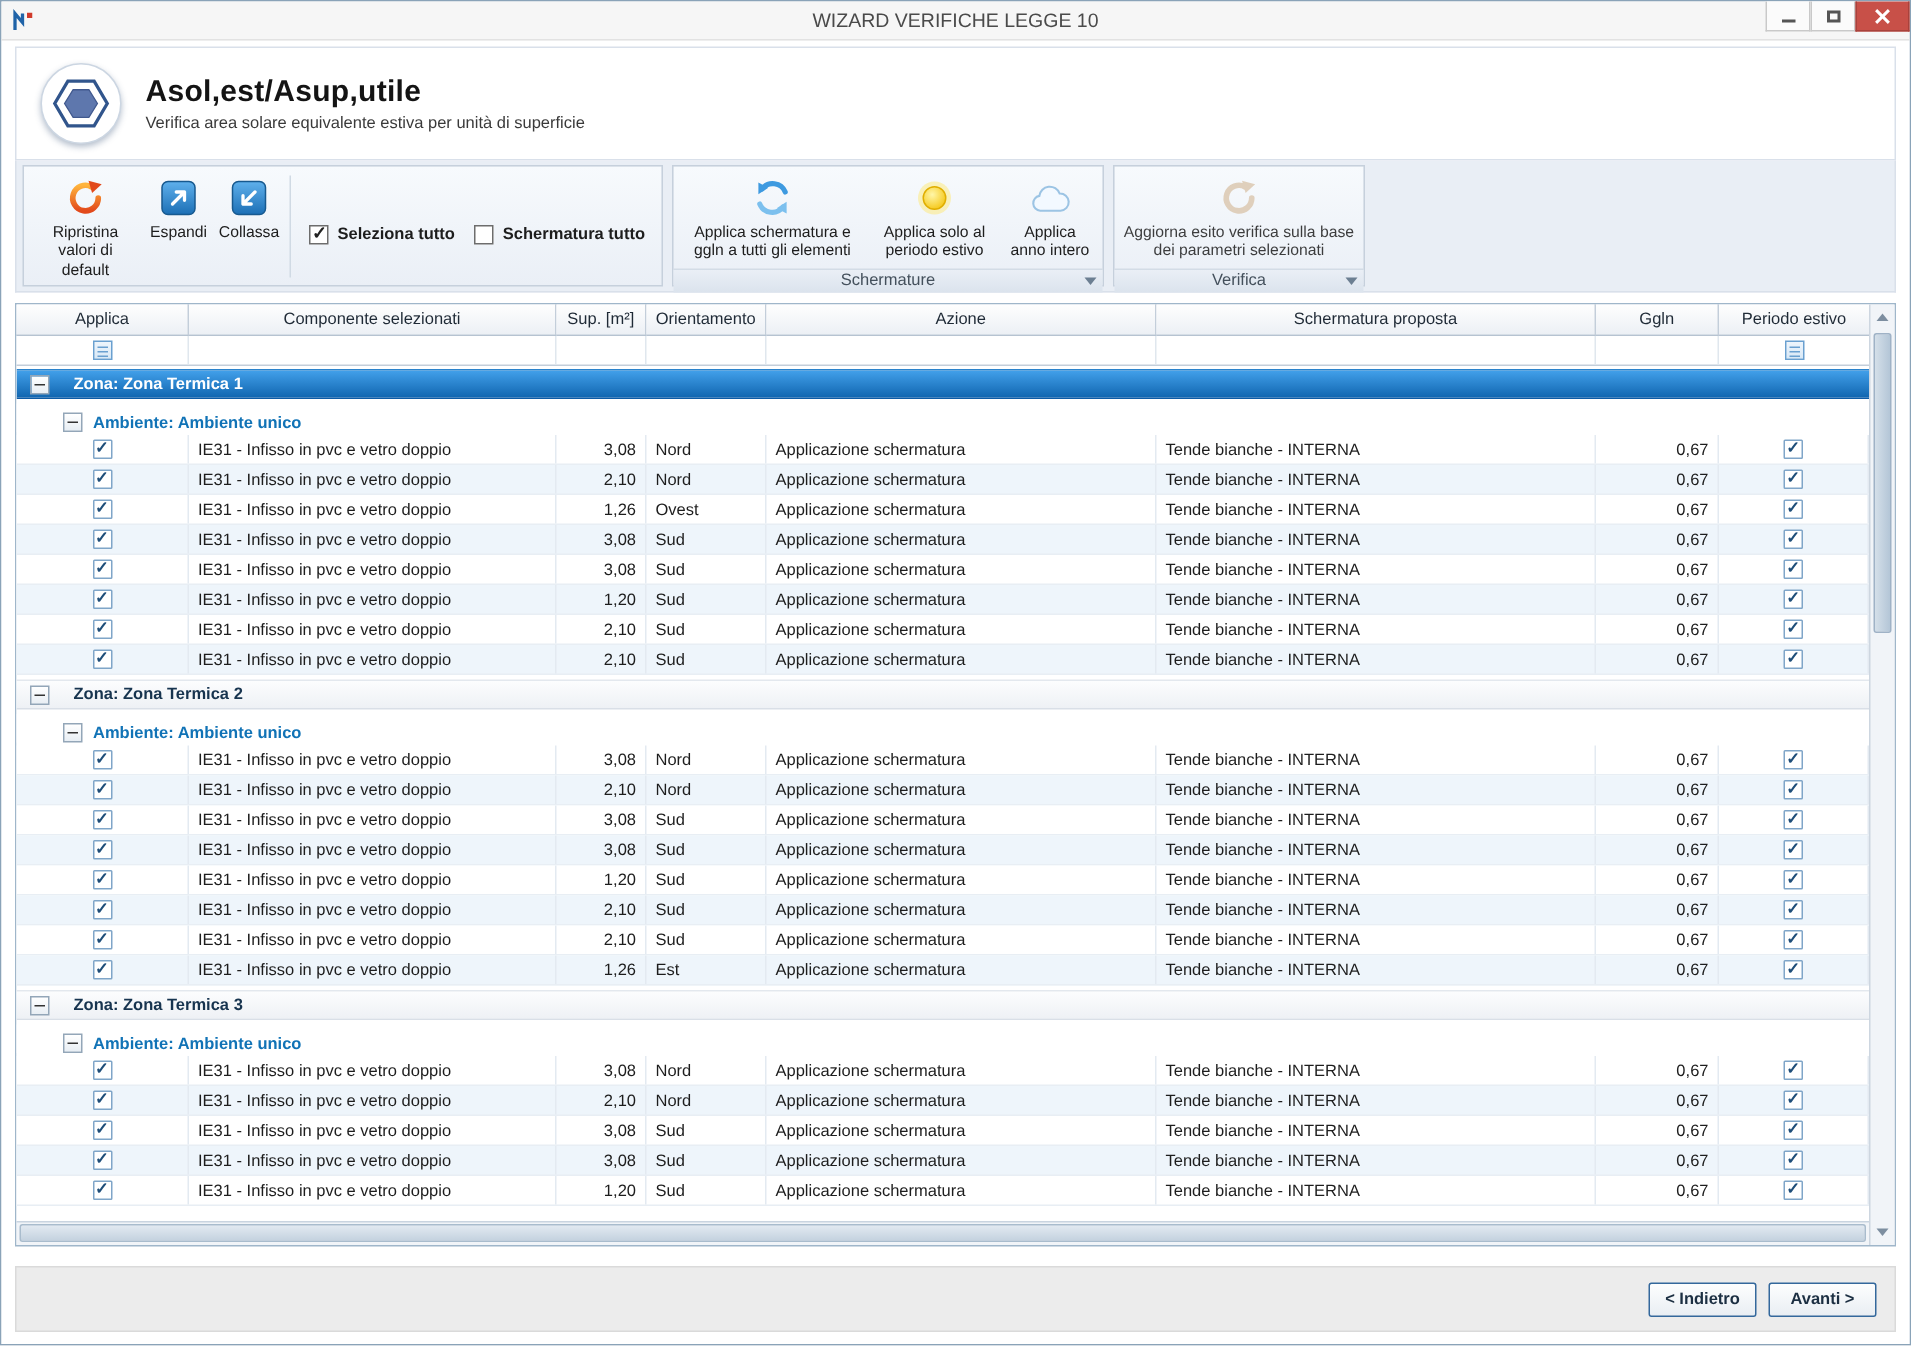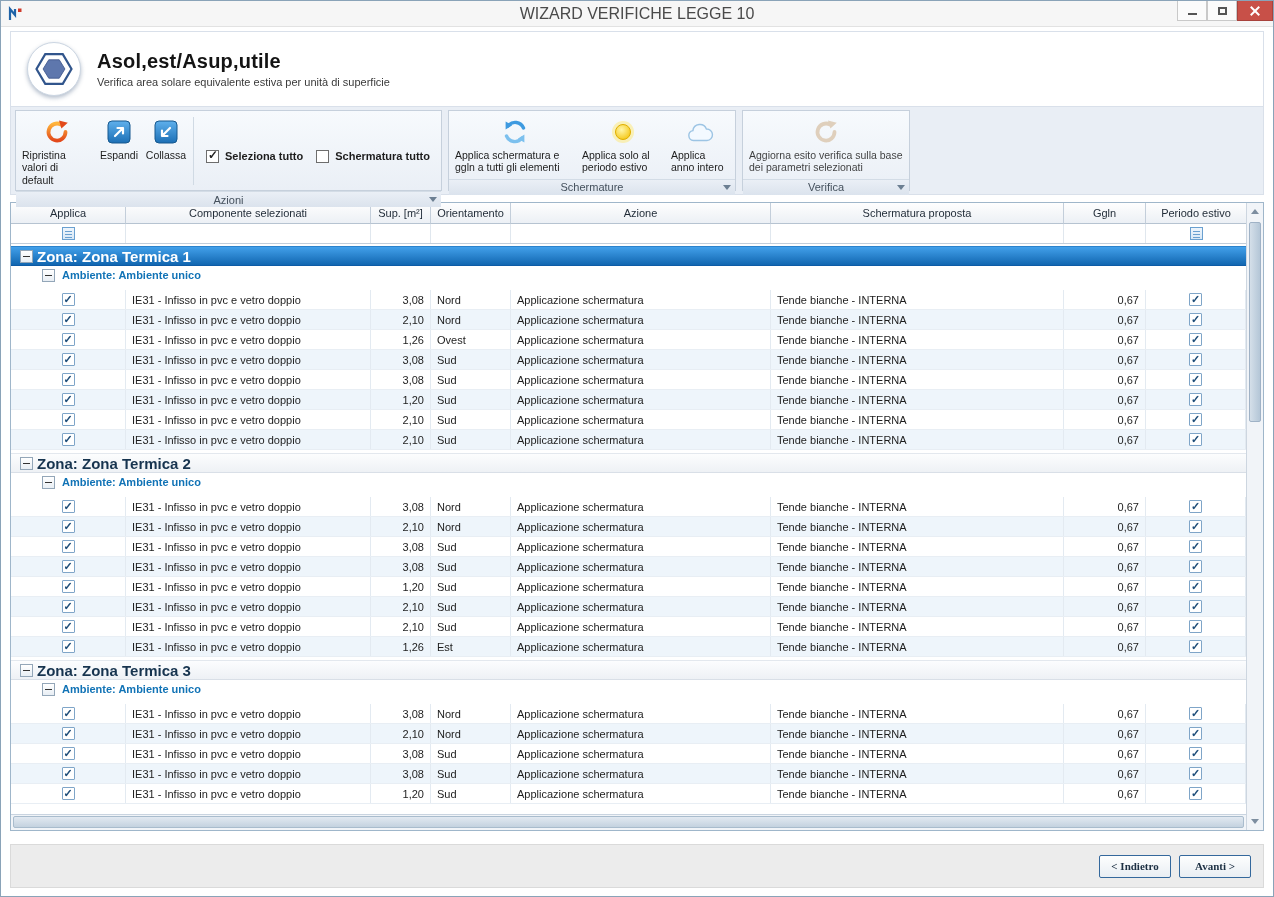--- a/index.html
+++ b/index.html
@@ -2,21 +2,21 @@
 <html><head>
 <meta charset="utf-8">
 <style>
   *{margin:0;padding:0;box-sizing:border-box}
   html,body{width:1274px;height:897px;overflow:hidden}
   body{font-family:"Liberation Sans",sans-serif;background:#d8dde2}
   .window{width:1274px;height:897px;border:1px solid #8aa3b8;background:#fff;display:flex;flex-direction:column}
 
   
   .titlebar{height:26px;flex:none;display:flex;align-items:center;background:#f6f6f6;border-bottom:1px solid #e2e2e2;padding-left:6px;position:relative}
-  .titlebar .title{position:absolute;left:0;right:0;text-align:center;font-size:16px;color:#4a4a4a;pointer-events:none}
+  .titlebar .title{position:absolute;left:0;right:0;text-align:center;font-size:13px;color:#4a4a4a;pointer-events:none}
   .win-controls{margin-left:auto;display:flex;height:100%;position:relative;z-index:2}
   .win-btn{width:30px;height:20px;margin-top:0;display:flex;align-items:center;justify-content:center;border:1px solid #c9c9c9;border-top:none;background:#fbfbfb}
   .win-btn.close{background:#c85048;border-color:#a8423c;width:36px}
   .glyph-min{width:9px;height:2px;background:#555;margin-top:6px}
   .glyph-max{width:9px;height:8px;border:2px solid #555}
   .glyph-close{position:relative;width:10px;height:10px}
   .glyph-close::before,.glyph-close::after{content:"";position:absolute;left:4px;top:-1px;width:2px;height:12px;background:#fff}
   .glyph-close::before{transform:rotate(45deg)}
   .glyph-close::after{transform:rotate(-45deg)}
 
@@ -28,21 +28,21 @@
   .page-title{font-size:20px;font-weight:700;color:#141414;letter-spacing:.2px}
   .page-subtitle{font-size:11px;color:#3a3a3a;margin-top:3px}
 
   
   .ribbon{flex:none;border:1px solid #d9e0ea;border-top:none;background:#e9eef5;padding:3px 4px;display:flex;gap:6px;height:88px}
   .rgroup{border:1px solid #c6d0dc;background:linear-gradient(#f7fafd,#eaeff6);display:flex;flex-direction:column}
   .rgroup-body{flex:1;display:flex;align-items:stretch;padding:2px 3px;gap:1px}
   .rgroup-label{height:16px;flex:none;display:flex;align-items:center;justify-content:center;font-size:11px;color:#44505c;background:linear-gradient(#eaeff6,#dbe3ed);border-top:1px solid #d3dce6;position:relative}
   .launcher{position:absolute;right:4px;top:5px;width:0;height:0;border-left:4px solid transparent;border-right:4px solid transparent;border-top:5px solid #6c7f92}
   .rbtn{display:flex;flex-direction:column;align-items:center;padding:4px 2px 2px;gap:3px;border:1px solid transparent;border-radius:2px}
-  .rbtn .lbl{font-size:10.5px;color:#1d1d1d;line-height:1.18}
+  .rbtn .lbl{font-size:10.5px;color:#1d1d1d;text-align:center;line-height:1.18}
   .rbtn .lbl.bold{font-weight:700;font-size:11px}
   .ricon{height:28px;display:flex;align-items:center;justify-content:center}
   .w74{width:76px}.w48{width:46px}.w122{width:126px}.w88{width:88px}.w62{width:64px}.w158{width:160px}.w78{width:80px}
   .vdiv{width:1px;background:#d0dae4;margin:4px 3px}
   .cbstack{display:flex;flex-direction:row;gap:13px;padding:10px 8px 0 8px}
   .cbrow{display:flex;align-items:center;gap:6px;font-size:11px;font-weight:700;color:#1d1d1d;cursor:default}
   .cb{width:13px;height:13px;border:1px solid #6d6d6d;background:#fff;position:relative;flex:none}
   .cb.checked::after{content:"✓";position:absolute;left:1px;top:-2px;font-size:12px;font-weight:700;color:#222;line-height:1}
 
   
@@ -56,45 +56,45 @@
   .filter-icon::before{content:"";position:absolute;left:2px;right:2px;top:3px;height:1px;background:#6aa0d0;box-shadow:0 3px 0 #6aa0d0,0 6px 0 #6aa0d0}
   .grid-body{flex:1;min-height:0;overflow:hidden;background:#fff}
   .c-applica{width:115px;justify-content:center}
   .c-comp{width:245px}
   .c-sup{width:60px;justify-content:flex-end}
   .c-orient{width:80px}
   .c-azione{width:260px}
   .c-scherm{width:293px}
   .c-ggln{width:82px;justify-content:flex-end}
   .c-periodo{width:100px;justify-content:center;border-right:none}
-  .zone-row{height:20px;display:flex;align-items:center;gap:4px;padding-left:9px;font-size:15px;font-weight:700;margin:3px 0}
+  .zone-row{height:20px;display:flex;align-items:center;gap:16px;padding-left:9px;font-size:11px;font-weight:700;margin:3px 0}
   .zone-row.selected{margin-top:2px;background:linear-gradient(#42a0ea,#1166b0);color:#fff;border-top:1px solid #2b83cc;border-bottom:1px solid #0d5ba6}
   .zone-row.plain{color:#17344f;background:linear-gradient(#fcfdfe,#eef1f5);border-top:1px solid #e3e8ee;border-bottom:1px solid #d9dfe7}
-  .amb-row{height:19px;display:flex;align-items:flex-start;gap:7px;padding-left:31px;margin-bottom:2px;font-size:11px;font-weight:700;color:#1173b6;background:#fff}
+  .amb-row{height:19px;display:flex;align-items:flex-end;gap:7px;padding-left:31px;margin-bottom:2px;font-size:11px;font-weight:700;color:#1173b6;background:#fff}
   .expander{width:13px;height:13px;flex:none;border:1px solid #93a6b8;background:linear-gradient(#fff,#e8eef4);display:flex;align-items:center;justify-content:center}
   .expander::after{content:"";width:7px;height:1px;background:#333}
   .data-row{display:flex;height:20px;border-bottom:1px solid #e8eef4;background:#fff}
   .data-row.alt{background:#eef5fb}
   .cell{display:flex;align-items:center;font-size:11px;color:#1d1d1d;padding:0 6px;border-right:1px solid #e3eaf1;overflow:hidden;white-space:nowrap}
   .gcb{width:13px;height:13px;border:1px solid #7fa5c8;background:#fff;display:inline-flex;align-items:center;justify-content:center;border-radius:1px}
   .gcb.checked::after{content:"✓";font-size:11px;font-weight:700;color:#1f4e79;line-height:1;margin-top:-1px}
   .hstrip{height:16px;flex:none;border-top:1px solid #c9d4e0;background:#f1f4f8;padding:1px 2px}
   .hthumb{height:12px;background:linear-gradient(#e2e9f1,#c4d2df);border:1px solid #a9bccd;border-radius:2px}
 
   
   .vscroll{width:17px;flex:none;background:#f1f4f8;border-left:1px solid #cdd6e0;display:flex;flex-direction:column}
   .sbtn{height:17px;flex:none;display:flex;align-items:center;justify-content:center}
   .tri-up{width:0;height:0;border-left:4px solid transparent;border-right:4px solid transparent;border-bottom:5px solid #7d8ea0}
   .tri-down{width:0;height:0;border-left:4px solid transparent;border-right:4px solid transparent;border-top:5px solid #7d8ea0}
   .strack{flex:1;position:relative}
   .sthumb{position:absolute;top:2px;left:2px;right:2px;height:200px;background:linear-gradient(90deg,#d4dfe9,#b4c6d7);border:1px solid #9fb2c6;border-radius:2px}
 
   
   .footer-band{flex:none;margin-top:13px;height:44px;background:#ececec;border:1px solid #dadada;display:flex;align-items:center;justify-content:flex-end;gap:8px;padding:0 12px}
-  .nav-btn{height:23px;min-width:72px;border:1px solid #34689c;border-radius:2px;background:linear-gradient(#fdfefe,#e9eef3);font-family:Liberation Serif, serif;font-size:11px;font-weight:700;color:#1c2f42;padding:0 10px;cursor:pointer}
+  .nav-btn{height:23px;min-width:72px;border:1px solid #34689c;border-radius:2px;background:linear-gradient(#fdfefe,#e9eef3);font-family:Liberation Sans, sans-serif;font-size:11px;font-weight:700;color:#1c2f42;padding:0 10px;cursor:pointer}
 </style>
 </head>
 <body>
 
 <div class="window">
 
   <div class="titlebar">
     <span style="display:flex">
       <svg width="16" height="16" viewBox="0 0 16 16">
         <path d="M3 14V3l5 6V3" stroke="#1f63a8" stroke-width="2.2" fill="none"></path>
@@ -184,24 +184,20 @@
             <label class="cbrow">
               <span class="cb checked"></span>
               <span>Seleziona tutto</span>
             </label>
             <label class="cbrow">
               <span class="cb"></span>
               <span>Schermatura tutto</span>
             </label>
           </div>
         </div>
-        <div class="rgroup-label">
-          <span>Azioni</span>
-          <span class="launcher"></span>
-        </div>
       </div>
 
       <div class="rgroup">
         <div class="rgroup-body">
           <div class="rbtn w122">
             <span class="ricon">
               <svg width="28" height="26" viewBox="0 0 28 26">
                 <path d="M22.5 9a9 9 0 0 0-15.5-2" fill="none" stroke="#3e9ae0" stroke-width="3.4" stroke-linecap="round"></path>
                 <polygon points="4.6,2.6 4.6,10.5 11.2,6.2" fill="#3e9ae0"></polygon>
                 <path d="M5.5 17a9 9 0 0 0 15.5 2" fill="none" stroke="#7cc0ee" stroke-width="3.4" stroke-linecap="round"></path>

